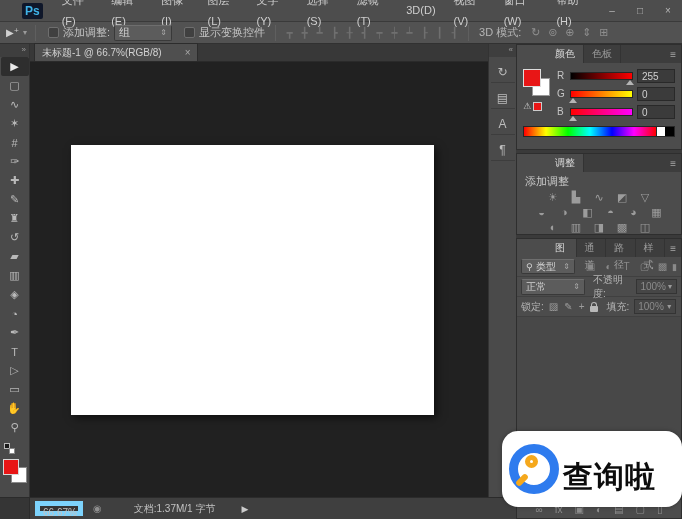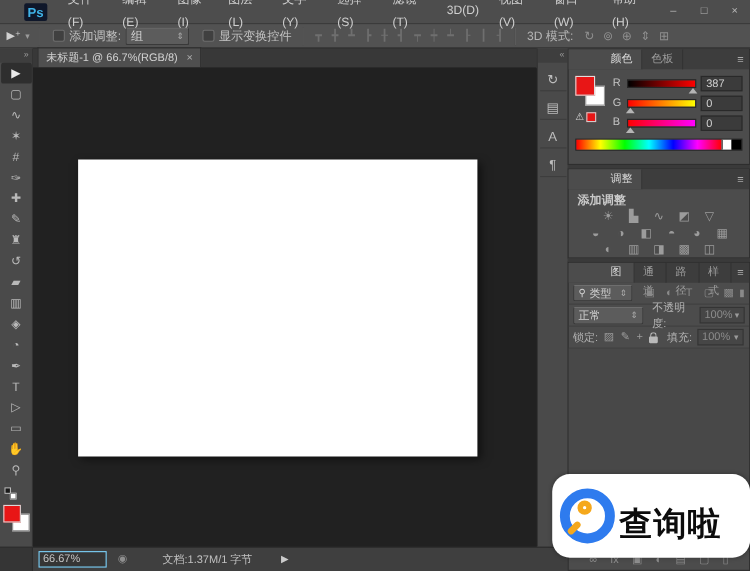--- a/index.html
+++ b/index.html
@@ -40,34 +40,34 @@
   .tool.selected { background:#2e2e2e; color:#eaeaea; border-radius:2px; }
   .swatch-area { margin-top:auto; position:relative; width:28px; height:56px; }
   .mini-fg { position:absolute; left:3px; top:2px; width:6px; height:6px; background:#1a1a1a; border:1px solid #bbb; }
   .mini-bg { position:absolute; left:8px; top:7px; width:6px; height:6px; background:#fff; border:1px solid #888; }
   .fg-swatch { position:absolute; left:2px; top:18px; width:16px; height:16px; border:1px solid #d8d8d8; z-index:2; }
   .bg-swatch { position:absolute; left:10px; top:26px; width:16px; height:16px; background:#fff; border:1px solid #8a8a8a; }
 
   
   .docarea { flex:1; display:flex; flex-direction:column; background:#212121; }
   .tabbar { height:18px; background:#383838; border-bottom:1px solid #2a2a2a; display:flex; align-items:flex-end; }
-  .doc-tab { margin-left:4px; height:18px; background:#4f4f4f; border:1px solid #2c2c2c; border-bottom:none; color:#d2d2d2; font-size:10px; line-height:17px; padding:0 7px; display:flex; align-items:center; gap:8px; }
+  .doc-tab { margin-left:4px; height:18px; background:#4f4f4f; border:1px solid #2c2c2c; border-bottom:none; color:#d2d2d2; font-size:10px; line-height:17px; padding:0 7px; display:flex; align-items:center; gap:23px; }
   .tab-close { color:#aaa; font-size:10px; }
   .pasteboard { position:relative; flex:1; background:#212121; }
   .canvas { position:absolute; left:41px; top:83px; width:363px; height:270px; background:#fff; box-shadow:3px 3px 8px rgba(0,0,0,.55); }
 
   
   .dock { width:28px; background:#4a4a4a; border-left:1px solid #333; display:flex; flex-direction:column; align-items:center; }
   .dock-header { width:100%; height:13px; background:#3e3e3e; color:#9a9a9a; font-size:8px; text-align:right; padding-right:3px; line-height:12px; }
   .dock-icon { width:24px; height:22px; margin-top:4px; display:flex; align-items:center; justify-content:center; color:#bdbdbd; font-size:12px; border-bottom:1px solid #3d3d3d; }
 
   
   .statusbar { height:22px; background:#3f3f3f; border-top:1px solid #2b2b2b; display:flex; align-items:center; }
   .status-corner { width:30px; height:100%; background:#353535; border-right:1px solid #2b2b2b; }
-  .zoom-field { margin-left:5px; width:62px; height:15px; background:#353535; border:1px solid #7dd3fc; color:#c2c2c2; font-size:10px; line-height:14px; padding-left:3px; }
+  .zoom-field { margin-left:5px; width:48px; height:15px; background:#353535; border:5px solid #7dd3fc; color:#c2c2c2; font-size:10px; line-height:14px; padding-left:3px; }
   .status-circle-icon { margin-left:10px; color:#8f8f8f; font-size:10px; }
   .doc-info { margin-left:32px; color:#c2c2c2; font-size:10px; }
   .status-expand { margin-left:26px; color:#cccccc; font-size:9px; }
 
   
   .panels { width:166px; background:#3a3a3a; display:flex; flex-direction:column; gap:3px; }
   .panel { background:#4c4c4c; border:1px solid #2e2e2e; }
   .tabs-row { height:18px; background:#3d3d3d; display:flex; align-items:flex-end; }
   .ptab { height:18px; line-height:17px; padding:0 8px; font-size:10px; color:#9d9d9d; border-right:1px solid #333; }
   .ptab.active { background:#4c4c4c; color:#dadada;padding-left:38px; }
@@ -91,21 +91,21 @@
   .thumb { position:absolute; bottom:-6px; width:0; height:0; border-left:4px solid transparent; border-right:4px solid transparent; border-bottom:5px solid #b5b5b5; }
   .thumb-right { right:-2px; } .thumb-left { left:-2px; }
   .ch-value { width:38px; height:14px; background:#3b3b3b; border:1px solid #292929; color:#d0d0d0; font-size:10px; line-height:13px; padding-left:4px; }
   .spectrum-row { display:flex; height:11px; margin:6px 6px 0 6px; border:1px solid #262626; }
   .spectrum { flex:1; background:linear-gradient(to right,#f00,#ff0,#0f0,#0ff,#00f,#f0f,#f00); }
   .spec-white { width:9px; background:#fff; border-left:1px solid #262626; }
   .spec-black { width:9px; background:#000; }
 
   
   .adj-panel { height:82px; }
-  .adj-header { color:#c9c9c9; font-size:11px; padding:2px 0 1px 8px;font-weight:bold; }
+  .adj-header { color:#c9c9c9; font-size:11px; padding:2px 0 1px 8px; }
   .adj-row { display:flex; justify-content:center; gap:6px; height:15px; }
   .adj-icon { width:17px; text-align:center; color:#9c9c9c; font-size:11px; line-height:14px; }
 
   
   .layers-panel { flex:1; display:flex; flex-direction:column; }
   .lp-row { display:flex; align-items:center; height:20px; padding:0 4px; border-bottom:1px solid #404040; gap:3px; }
   .filter-dd { width:56px; height:15px; font-size:10px; }
   .filter-icons { display:flex; gap:5px; margin-left:6px; }
   .f-icon { color:#8a8a8a; font-size:10px; width:13px; text-align:center; }
   .f-switch { margin-left:auto; color:#8a8a8a; font-size:9px; }
@@ -327,21 +327,21 @@
               <span>⚠</span>
               <span class="warn-swatch" style="background: rgb(232, 22, 22);"></span>
             </span>
           </div>
           <div class="sliders">
             <div class="ch-row">
               <span class="ch-label">R</span>
               <span class="track track-r">
                   <span class="thumb thumb-right"></span>
                 </span>
-              <span class="ch-value">387</span>
+              <span class="ch-value">255</span>
             </div>
             <div class="ch-row">
               <span class="ch-label">G</span>
               <span class="track track-g">
                   <span class="thumb thumb-left"></span>
                 </span>
               <span class="ch-value">0</span>
             </div>
             <div class="ch-row">
               <span class="ch-label">B</span>

